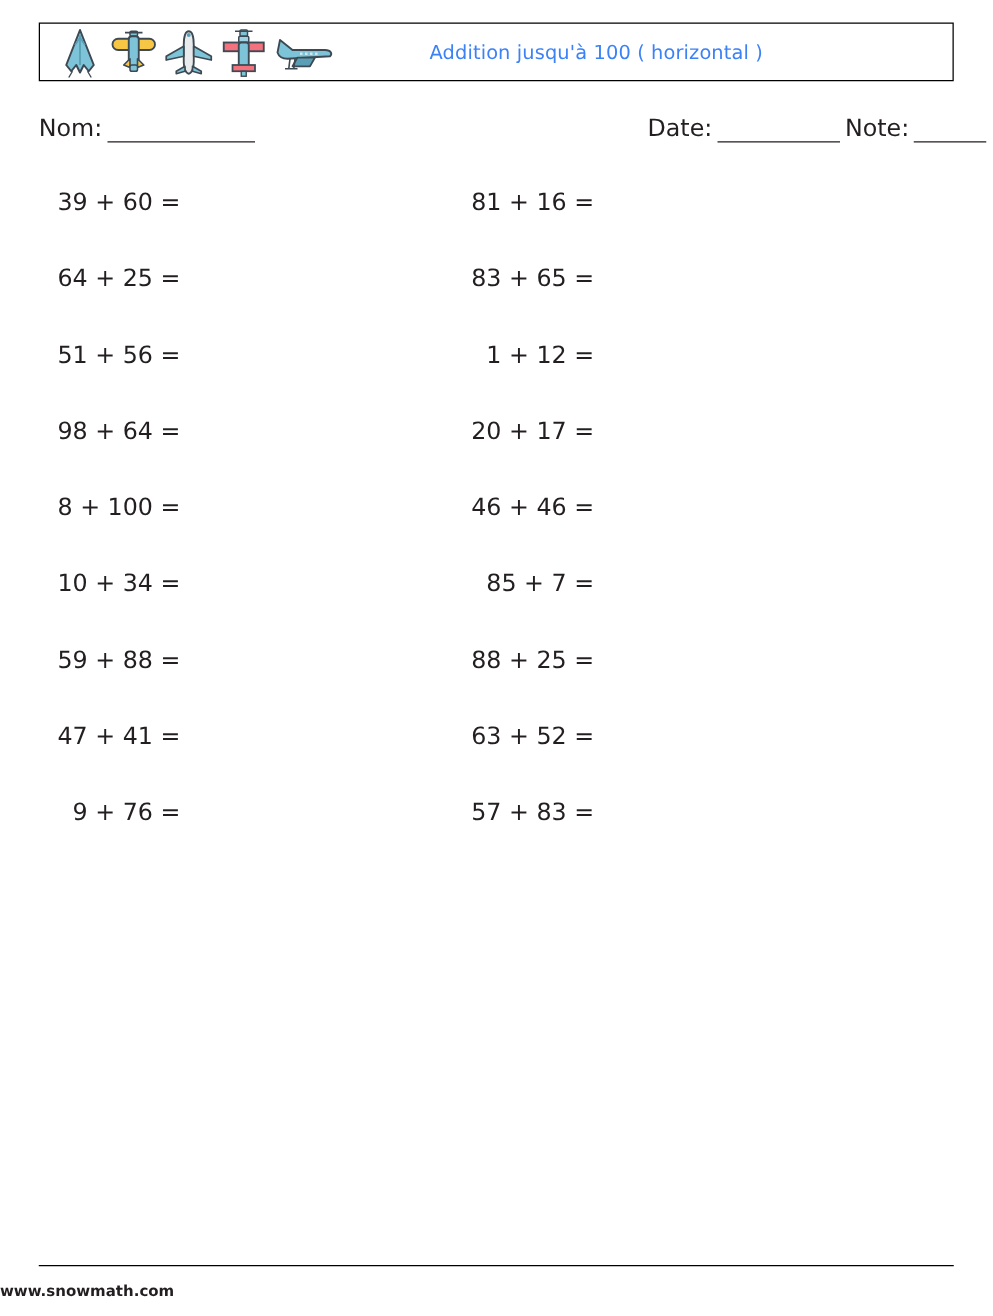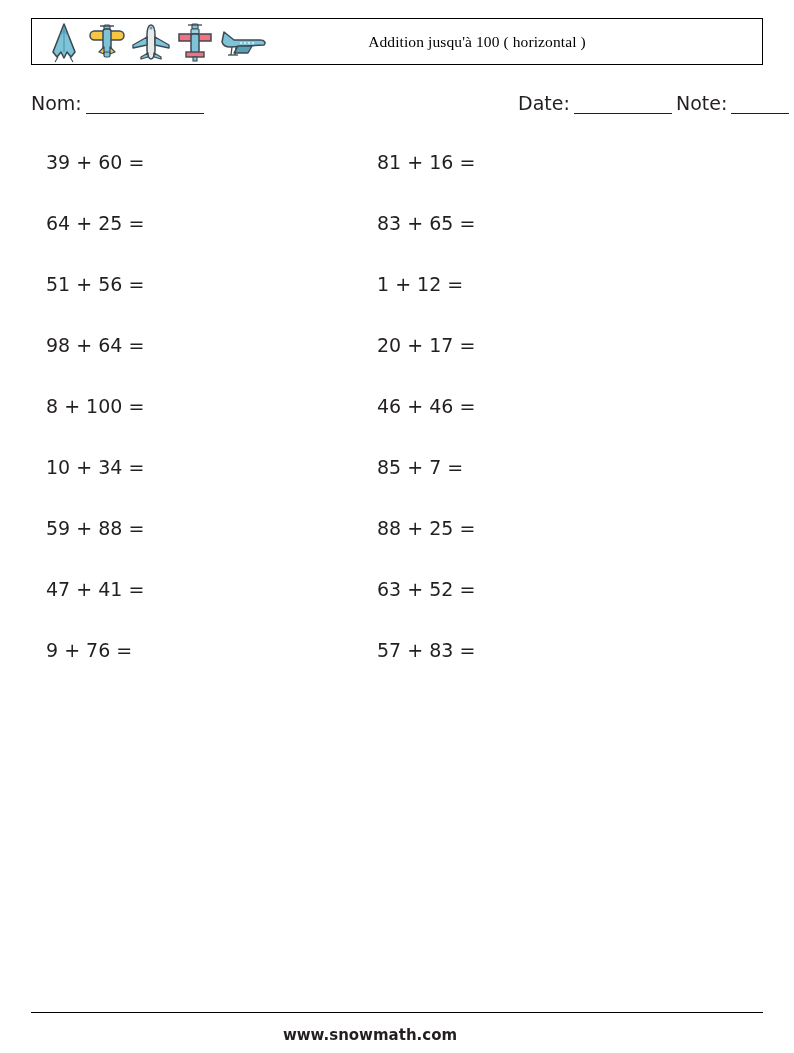--- a/index.html
+++ b/index.html
@@ -48,24 +48,23 @@
     display: block;
   }
 
   .header-title {
     position: absolute;
     left: 0;
     right: 0;
     text-align: center;
     font-size: 15.5px;
     letter-spacing: 0.1px;
-    color: #000000;
+    color: #3b82f6;
     padding-left: 160px;
     box-sizing: border-box;
-    font-family: Liberation Serif, serif;
   }
 
   
   .meta-row {
     position: absolute;
     left: 31px;
     top: 92px;
     width: 732px;
     height: 24px;
     font-size: 19px;
@@ -103,20 +102,21 @@
   
   .problems {
     position: absolute;
     left: 0;
     top: 132px;
     width: 794px;
   }
   .prob-col {
     position: absolute;
     top: 0;
+    text-align: right;
   }
   .col-left  { left: 46px; }
   .col-right { left: 377px; }
 
   .prob-row {
     height: 61px;
     line-height: 61px;
     font-size: 19px;
     white-space: nowrap;
     color: #231f20;
@@ -128,22 +128,22 @@
     left: 31px;
     top: 1012px;
     width: 732px;
     border-top: 1.5px solid #000000;
   }
   .footer-text {
     position: absolute;
     left: 0;
     top: 1026px;
     width: 740px;
-    text-align: center;
-    font-size: 15px;
+    text-align: left;
+    font-size: 12px;
     font-weight: bold;
     color: #231f20;
   }
 </style>
 </head>
 <body>
 
 <div class="page">
 
   <div class="header-box">

